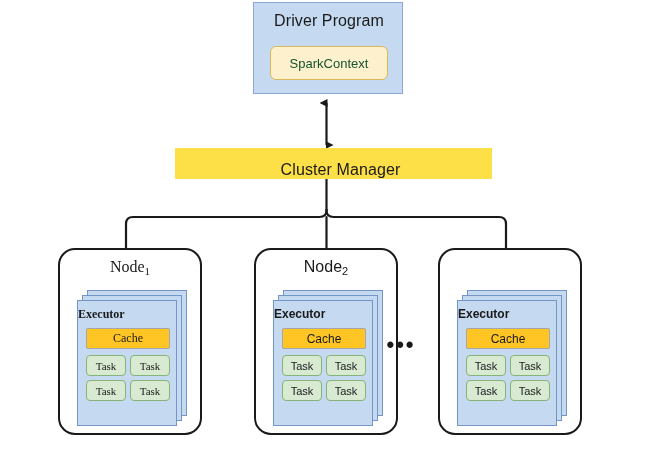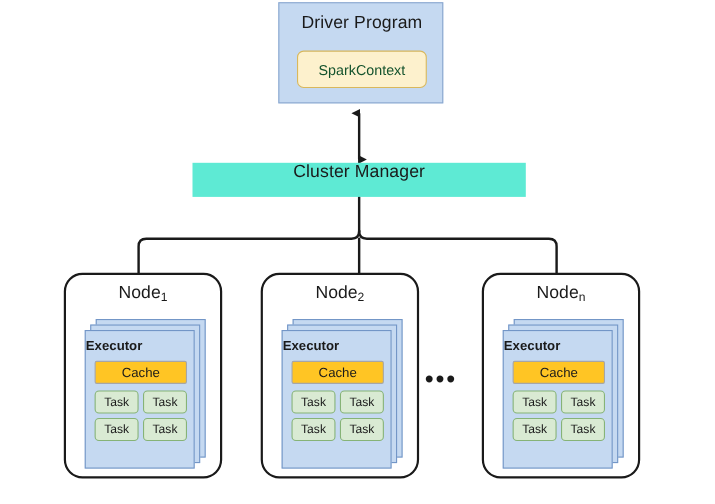--- a/index.html
+++ b/index.html
@@ -68,24 +68,25 @@
     color: #14532d;
   }
 
   
   .cluster-manager-box {
     position: absolute;
     left: 175px;
     top: 148px;
     width: 303px;
     height: 31px;
-    background: #5eead4;
-    display: flex;
-    align-items: flex-start;
+    background: #fde047;
+    display: flex;
+    align-items: flex-end;
     justify-content: center;
+    padding-left: 14px;
   }
   .cluster-manager-label {
     font-size: 16px;
     color: #1a1a1a;
     letter-spacing: 0.1px;
   }
 
   
   .node-box {
     position: absolute;
@@ -236,21 +237,21 @@
     <div class="sparkcontext-box">
       <span class="sparkcontext-label">SparkContext</span>
     </div>
   </div>
 
   <div class="cluster-manager-box">
     <span class="cluster-manager-label">Cluster Manager</span>
   </div>
 
   <div id="nodes-layer">
-      <div class="node-box" style="left: 58px;">
+      <div class="node-box" style="left: 58px; font-family: Liberation Serif, serif;">
         <div class="node-title"><span>Node</span><sub>1</sub></div>
         <div class="executor-stack">
           <div class="exec-shadow s2"></div>
           <div class="exec-shadow s1"></div>
           <div class="executor-card">
             <div class="executor-title">Executor</div>
             <div class="cache-box">
               <span class="cache-label">Cache</span>
             </div>
             <div class="task-grid">
@@ -263,21 +264,21 @@
               <div class="task-box">
                 <span class="task-label">Task</span>
               </div>
               <div class="task-box">
                 <span class="task-label">Task</span>
               </div>
             </div>
           </div>
         </div>
       </div>
-      <div class="node-box" style="left: 237px;">
+      <div class="node-box" style="left: 254px;">
         <div class="node-title"><span>Node</span><sub>2</sub></div>
         <div class="executor-stack">
           <div class="exec-shadow s2"></div>
           <div class="exec-shadow s1"></div>
           <div class="executor-card">
             <div class="executor-title">Executor</div>
             <div class="cache-box">
               <span class="cache-label">Cache</span>
             </div>
             <div class="task-grid">
@@ -291,21 +292,20 @@
                 <span class="task-label">Task</span>
               </div>
               <div class="task-box">
                 <span class="task-label">Task</span>
               </div>
             </div>
           </div>
         </div>
       </div>
       <div class="node-box" style="left: 438px;">
-        <div class="node-title"><span>Node</span><sub>n</sub></div>
         <div class="executor-stack">
           <div class="exec-shadow s2"></div>
           <div class="exec-shadow s1"></div>
           <div class="executor-card">
             <div class="executor-title">Executor</div>
             <div class="cache-box">
               <span class="cache-label">Cache</span>
             </div>
             <div class="task-grid">
               <div class="task-box">

